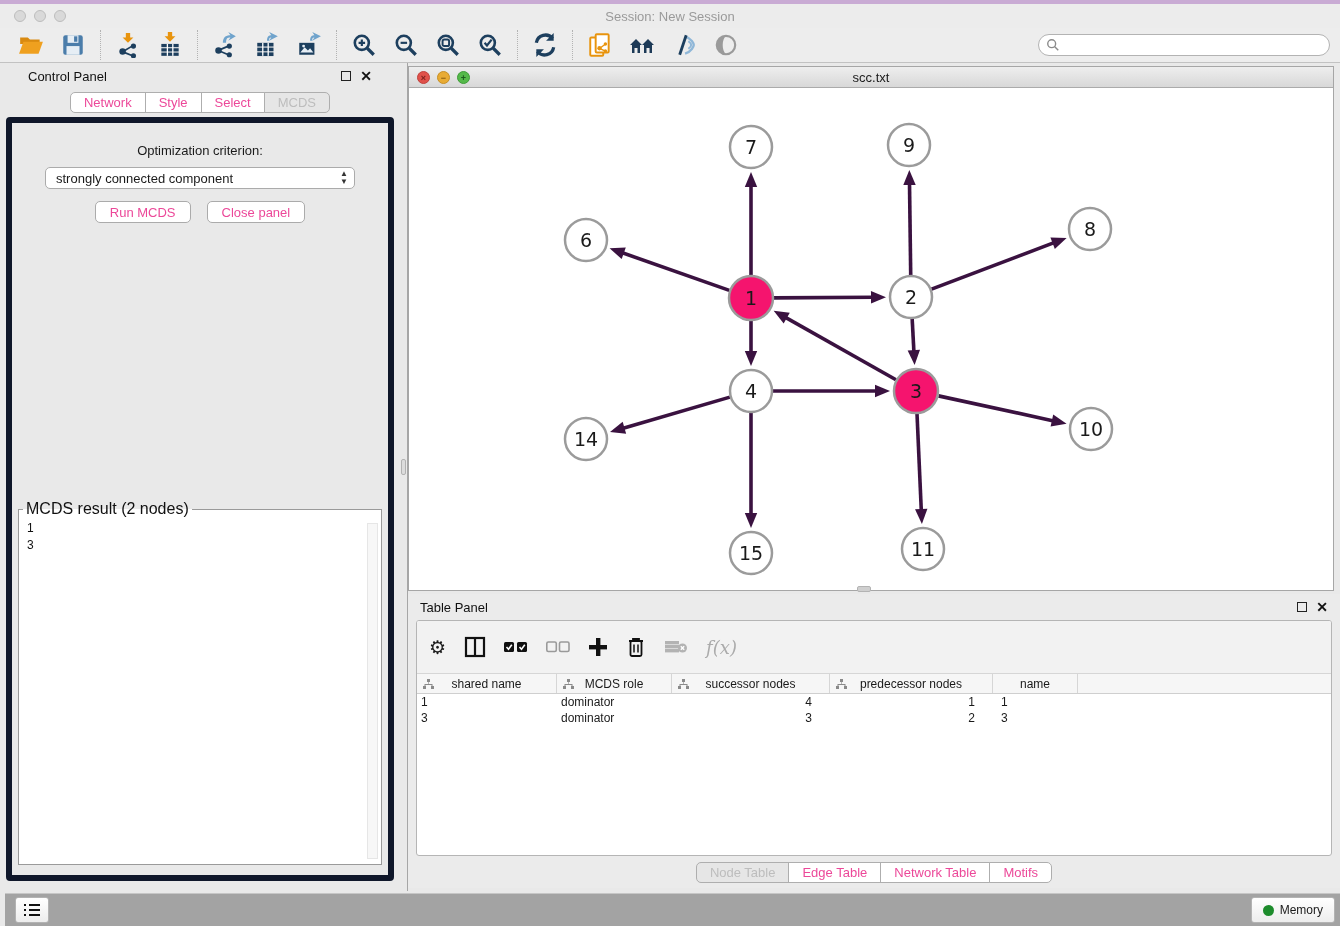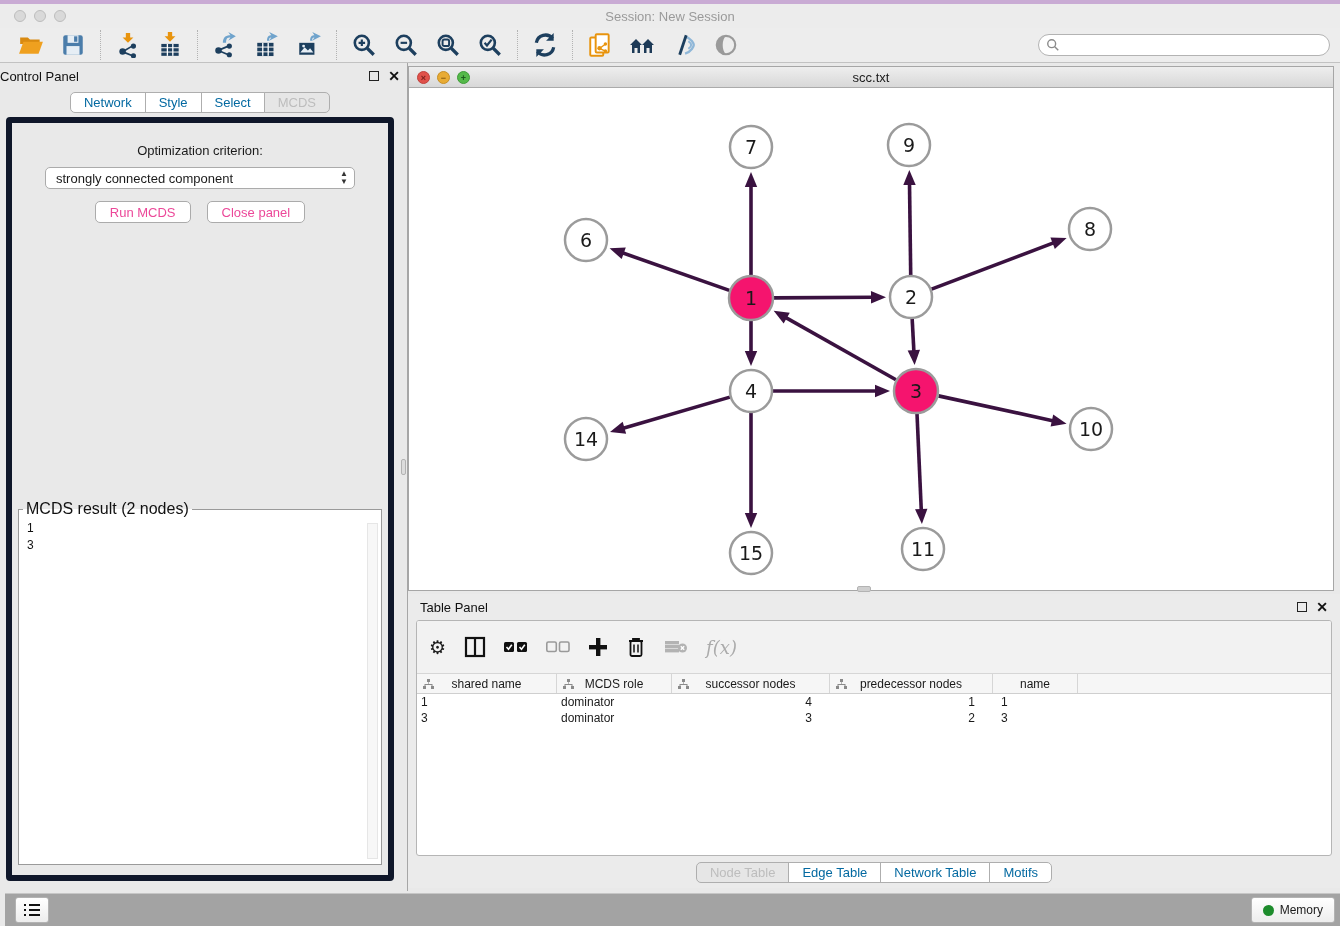--- a/index.html
+++ b/index.html
@@ -14,29 +14,29 @@
   .app-title { width:100%; text-align:center; color:#9a9a9a; font-size:13px; }
 
   .toolbar { position:absolute; top:28px; left:0; width:1340px; height:35px; background:#ededed; border-bottom:1px solid #c2c2c2; display:flex; align-items:center; padding:0 10px; }
   .tb-icon { width:28px; height:28px; display:flex; align-items:center; justify-content:center; margin:0 7px; flex:0 0 auto; }
   .tb-sep { border-left:1px dotted #b3b3b3; height:30px; margin:0 6px; flex:0 0 auto; }
   .search-box { margin-left:auto; width:292px; height:22px; background:#fff; border:1px solid #b3b3b3; border-radius:12px; display:flex; align-items:center; padding-left:7px; }
   .search-box input { border:none; outline:none; background:transparent; font-size:12px; width:250px; font-family:"Liberation Sans",sans-serif; }
 
   
   .control-panel { position:absolute; left:0; top:63px; width:400px; height:828px; background:#e9e9e9; }
-  .cp-header { height:26px; display:flex; align-items:center; padding:0 0; }
+  .cp-header { height:26px; display:flex; align-items:center; padding:0 28px; }
   .panel-title { font-size:13px; color:#111; }
   .panel-header-icons { margin-left:auto; display:flex; align-items:center; gap:9px; }
   .float-box { width:10px; height:10px; border:1.6px solid #222; }
   .close-x { font-size:14px; font-weight:bold; color:#111; line-height:10px; }
 
   .tabs-row { display:flex; justify-content:center; margin-top:3px; }
   .seg { display:flex; }
-  .seg .tab { background:#fff; border:1px solid #aeaeae; padding:2px 13px; font-size:13px; margin-left:-1px; color:#0369a1; height:21px; display:flex; align-items:center; }
+  .seg .tab { background:#fff; border:1px solid #aeaeae; padding:2px 13px; font-size:13px; margin-left:-1px; color:#ec4899; height:21px; display:flex; align-items:center; }
   .seg .tab:first-child { border-radius:5px 0 0 5px; margin-left:0; }
   .seg .tab:last-child { border-radius:0 5px 5px 0; }
   .seg .tab.disabled { color:#bdbdbd; background:#e6e6e6; }
 
   .cp-body { position:absolute; left:6px; right:6px; top:54px; bottom:10px; border:6px solid #0f172a; border-radius:4px; background:#e9e9e9; }
   .opt-label { text-align:center; margin-top:20px; font-size:13px; }
   .combo { width:310px; height:22px; margin:9px auto 0; background:#fff; border:1px solid #ababab; border-radius:5px; display:flex; align-items:center; padding:0 22px 0 10px; position:relative; font-size:13px; }
   .combo .stepper { position:absolute; right:6px; top:2px; font-size:8px; line-height:8px; color:#333; text-align:center; }
   .btn-row { display:flex; justify-content:center; gap:16px; margin-top:12px; }
   .btn { background:#fff; border:1px solid #ababab; border-radius:5px; padding:3px 14px; font-size:13px; color:#ec4899; height:22px; display:flex; align-items:center; }

